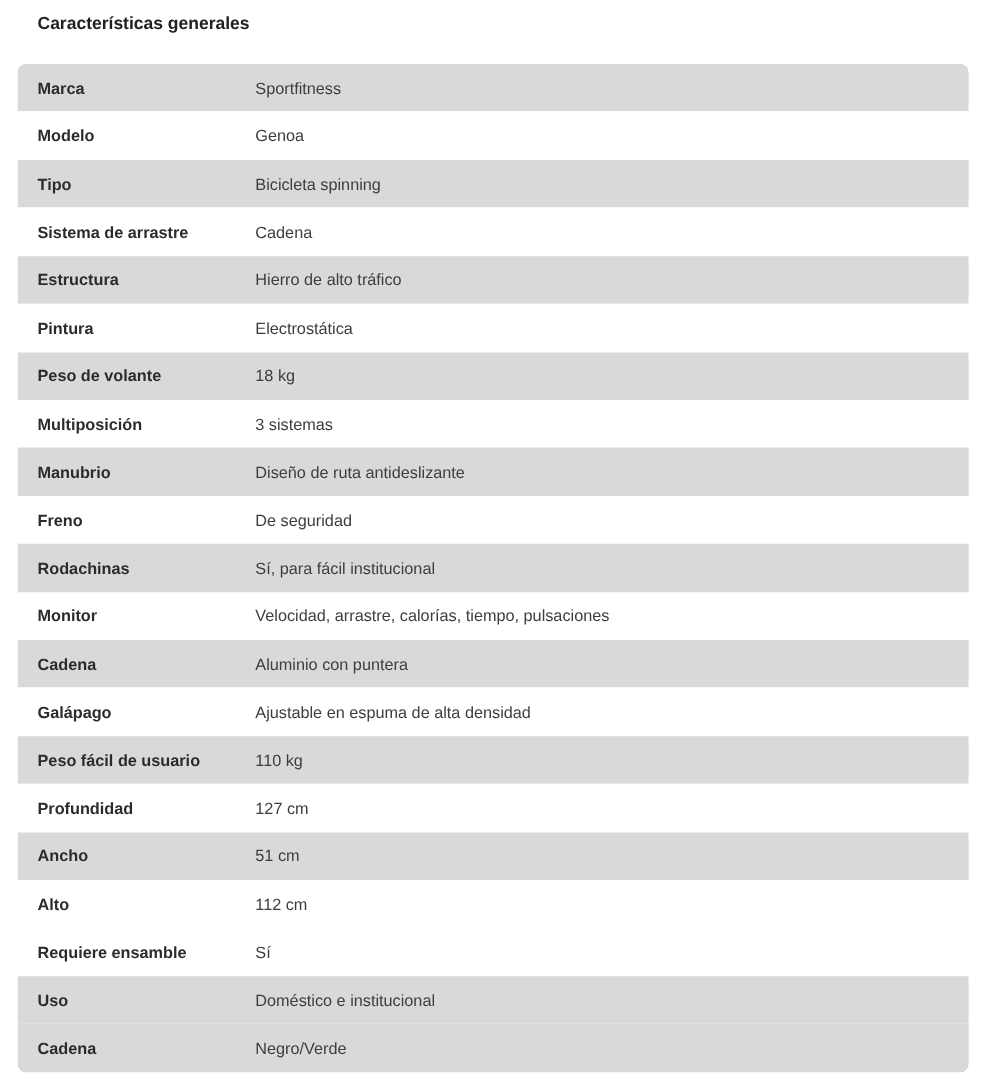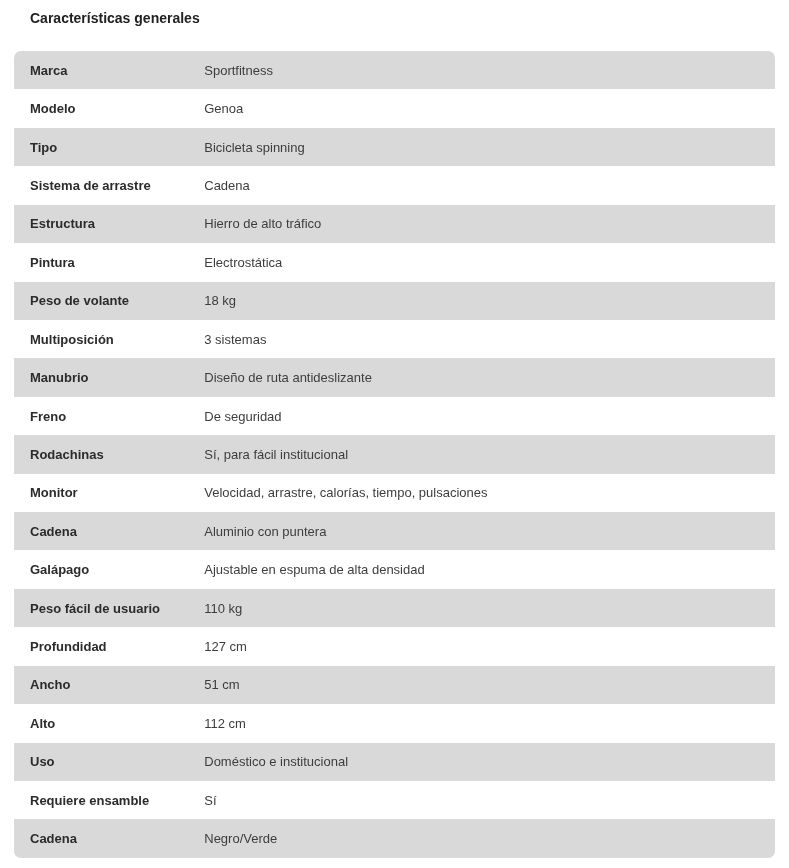--- a/index.html
+++ b/index.html
@@ -129,26 +129,26 @@
         <div class="value">127 cm</div>
       </div>
       <div class="row alt">
         <div class="label">Ancho</div>
         <div class="value">51 cm</div>
       </div>
       <div class="row">
         <div class="label">Alto</div>
         <div class="value">112 cm</div>
       </div>
+      <div class="row">
+        <div class="label">Requiere ensamble</div>
+        <div class="value">Sí</div>
+      </div>
       <div class="row alt">
         <div class="label">Uso</div>
         <div class="value">Doméstico e institucional</div>
-      </div>
-      <div class="row">
-        <div class="label">Requiere ensamble</div>
-        <div class="value">Sí</div>
       </div>
       <div class="row alt">
         <div class="label">Cadena</div>
         <div class="value">Negro/Verde</div>
       </div>
     </div>
 </div>
 
 </body></html>

